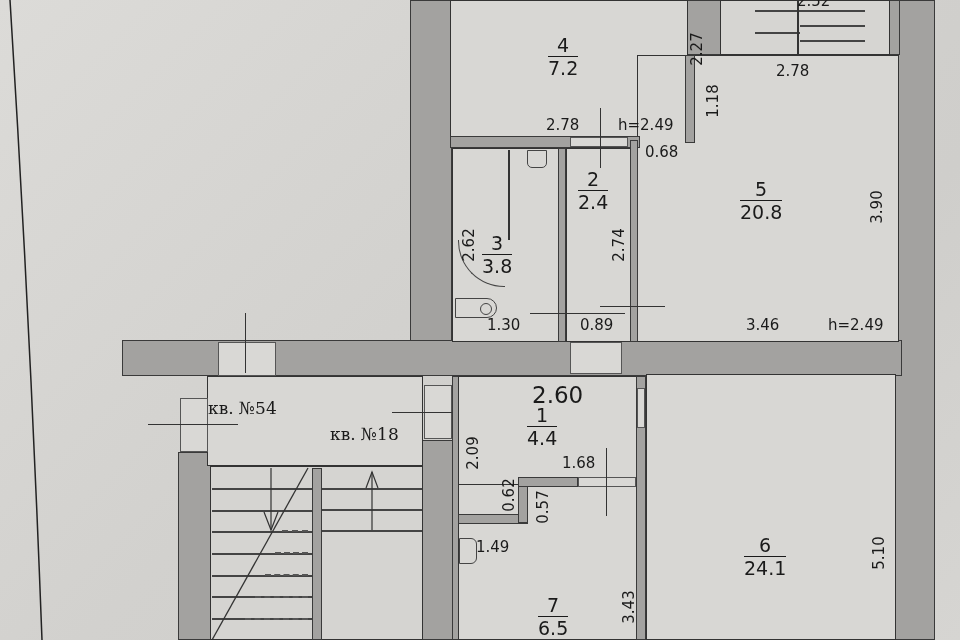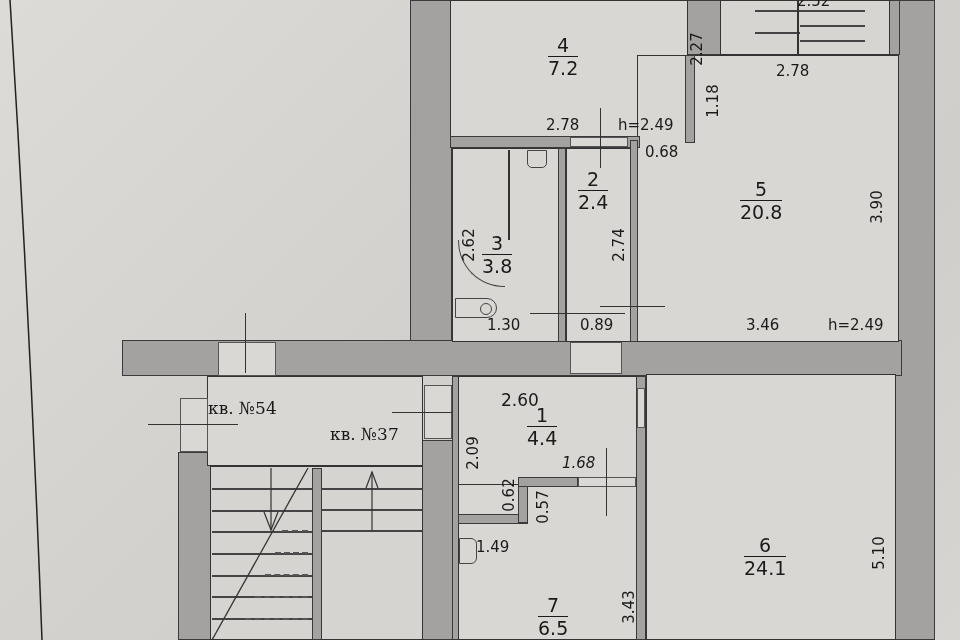--- a/index.html
+++ b/index.html
@@ -155,24 +155,24 @@
   <div class="dim" style="left:546px;top:116px;">2.78</div>
   <div class="dim" style="left:618px;top:116px;">h=2.49</div>
   <div class="dim" style="left:645px;top:143px;">0.68</div>
   <div class="dim vert" style="left:860px;top:198px;">3.90</div>
   <div class="dim vert" style="left:452px;top:236px;">2.62</div>
   <div class="dim vert" style="left:602px;top:236px;">2.74</div>
   <div class="dim" style="left:487px;top:316px;">1.30</div>
   <div class="dim" style="left:580px;top:316px;">0.89</div>
   <div class="dim" style="left:746px;top:316px;">3.46</div>
   <div class="dim" style="left:828px;top:316px;">h=2.49</div>
-  <div class="dim" style="left:501px;top:382px;font-size:17px;margin-top:8px;">2.60</div>
+  <div class="dim" style="left:532px;top:382px;font-size:23px;">2.60</div>
   <div class="dim vert" style="left:456px;top:444px;">2.09</div>
-  <div class="dim" style="left:562px;top:454px;font-style:italic;">1.68</div>
+  <div class="dim" style="left:562px;top:454px;">1.68</div>
   <div class="dim vert" style="left:492px;top:486px;">0.62</div>
   <div class="dim vert" style="left:526px;top:498px;">0.57</div>
   <div class="dim" style="left:476px;top:538px;">1.49</div>
   <div class="dim vert" style="left:612px;top:598px;">3.43</div>
   <div class="dim vert" style="left:862px;top:544px;">5.10</div>
 
   <div class="apt" style="left:208px;top:398px;">кв. №54</div>
-  <div class="apt" style="left:330px;top:424px;">кв. №37</div>
+  <div class="apt" style="left:330px;top:424px;">кв. №18</div>
 </div>
 
 </body></html>

